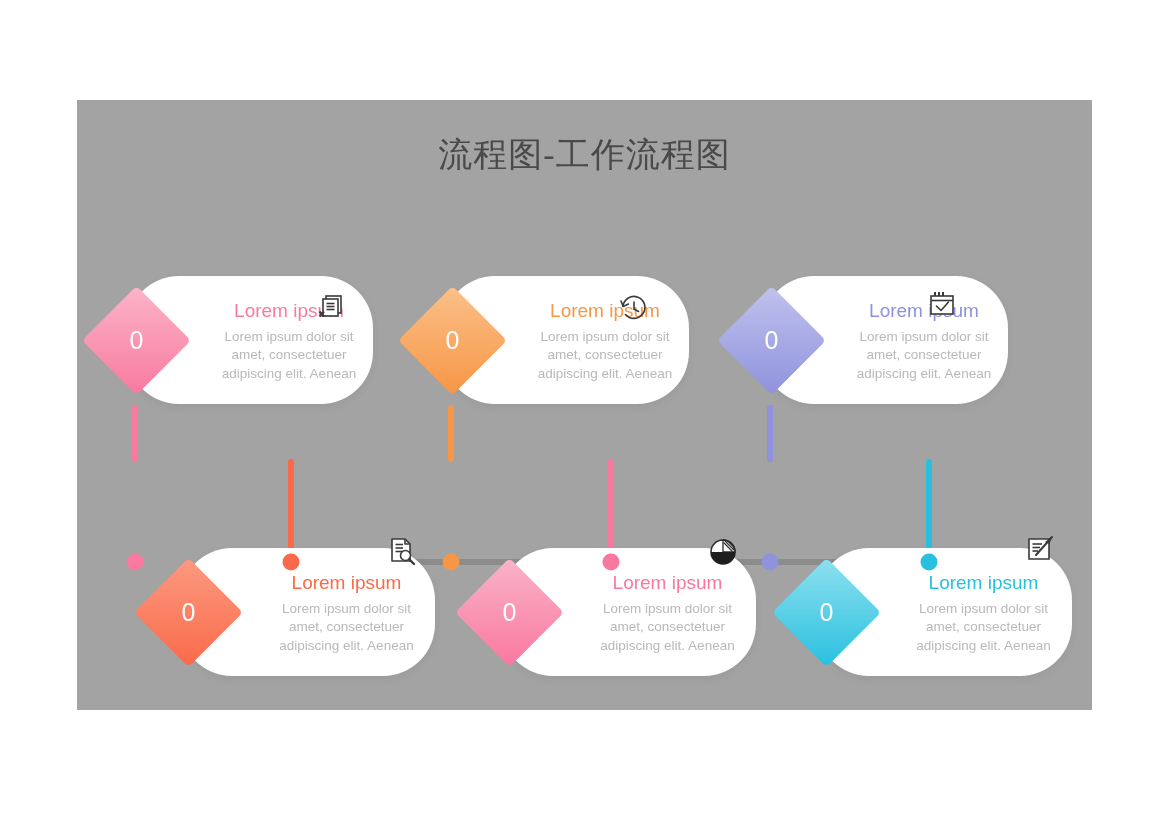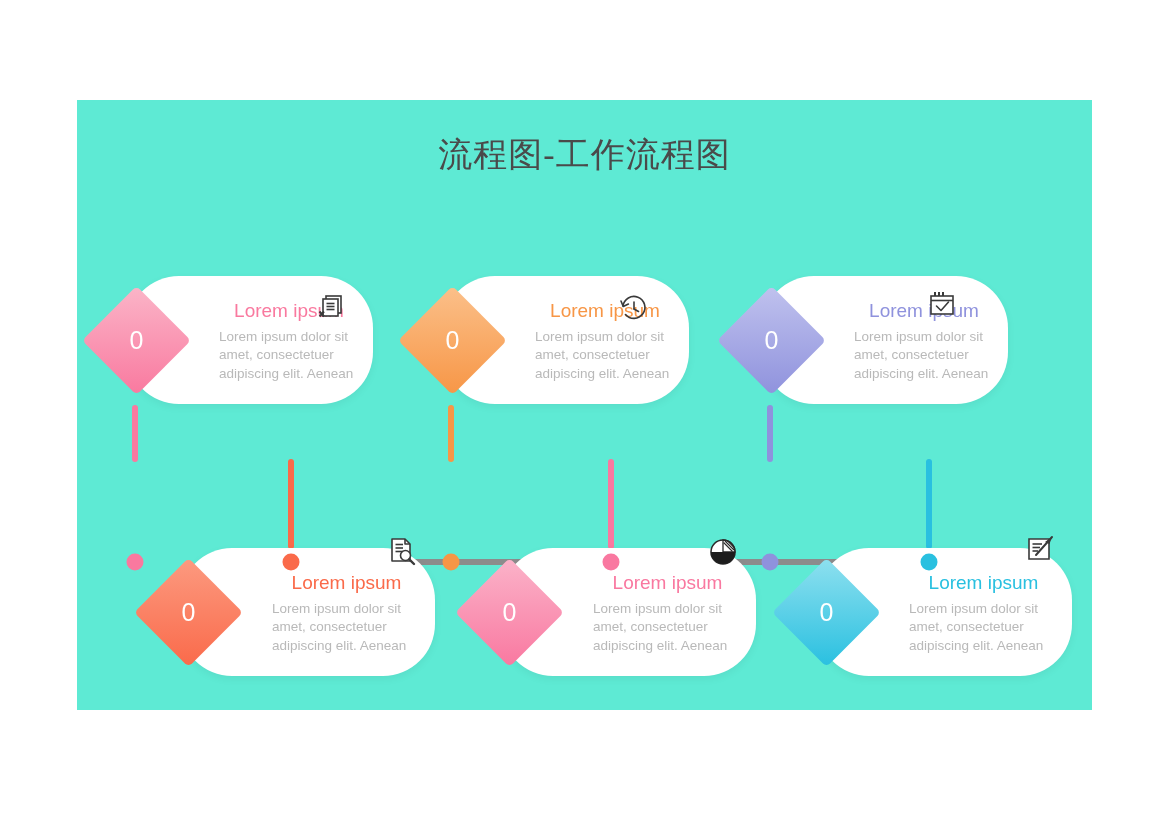--- a/index.html
+++ b/index.html
@@ -15,21 +15,21 @@
     overflow: hidden;
   }
 
   
   #slide {
     position: absolute;
     left: 77px;
     top: 100px;
     width: 1015px;
     height: 610px;
-    background: #5eead4;
+    background: #a3a3a3;
   }
 
   
   #slide-title {
     position: absolute;
     left: 0;
     top: 32px;
     width: 1015px;
     text-align: center;
     font-family: "Liberation Serif", serif;
@@ -93,20 +93,21 @@
     font-size: 19px;
     font-weight: 400;
     line-height: 1.1;
     margin-bottom: 6px;
     white-space: nowrap;
   }
   .card-body {
     font-size: 13.5px;
     line-height: 1.36;
     color: #b9b9b9;
+    text-align: center;
     width: 100%;
     white-space: pre-line;
   }
 
   
   .diamond {
     position: absolute;
     width: 77px;
     height: 77px;
     transform: rotate(45deg);

